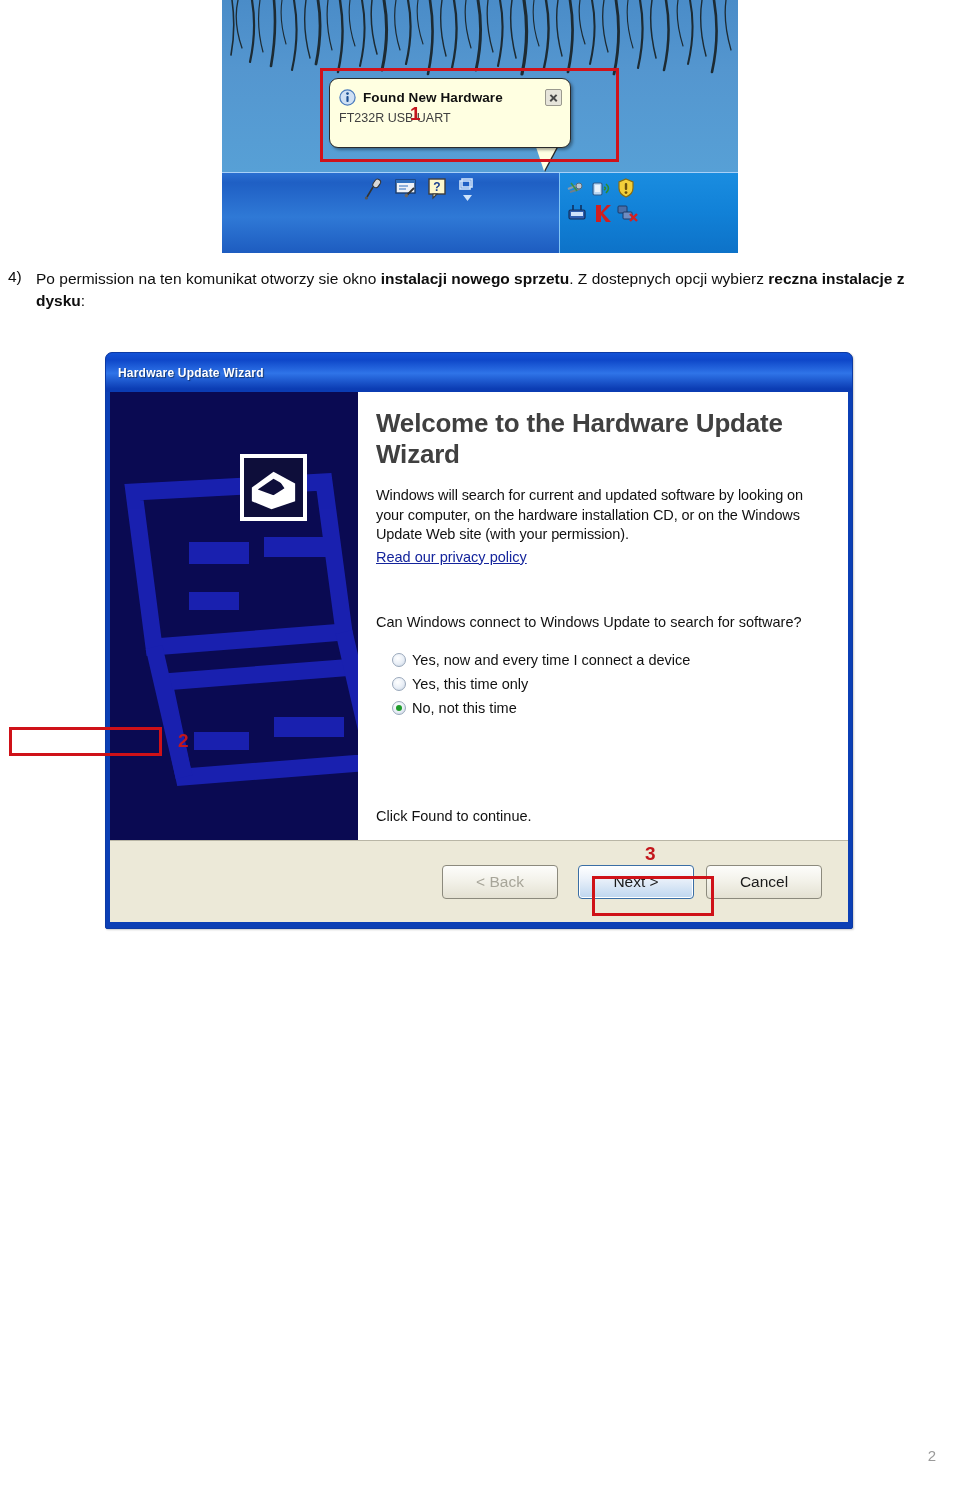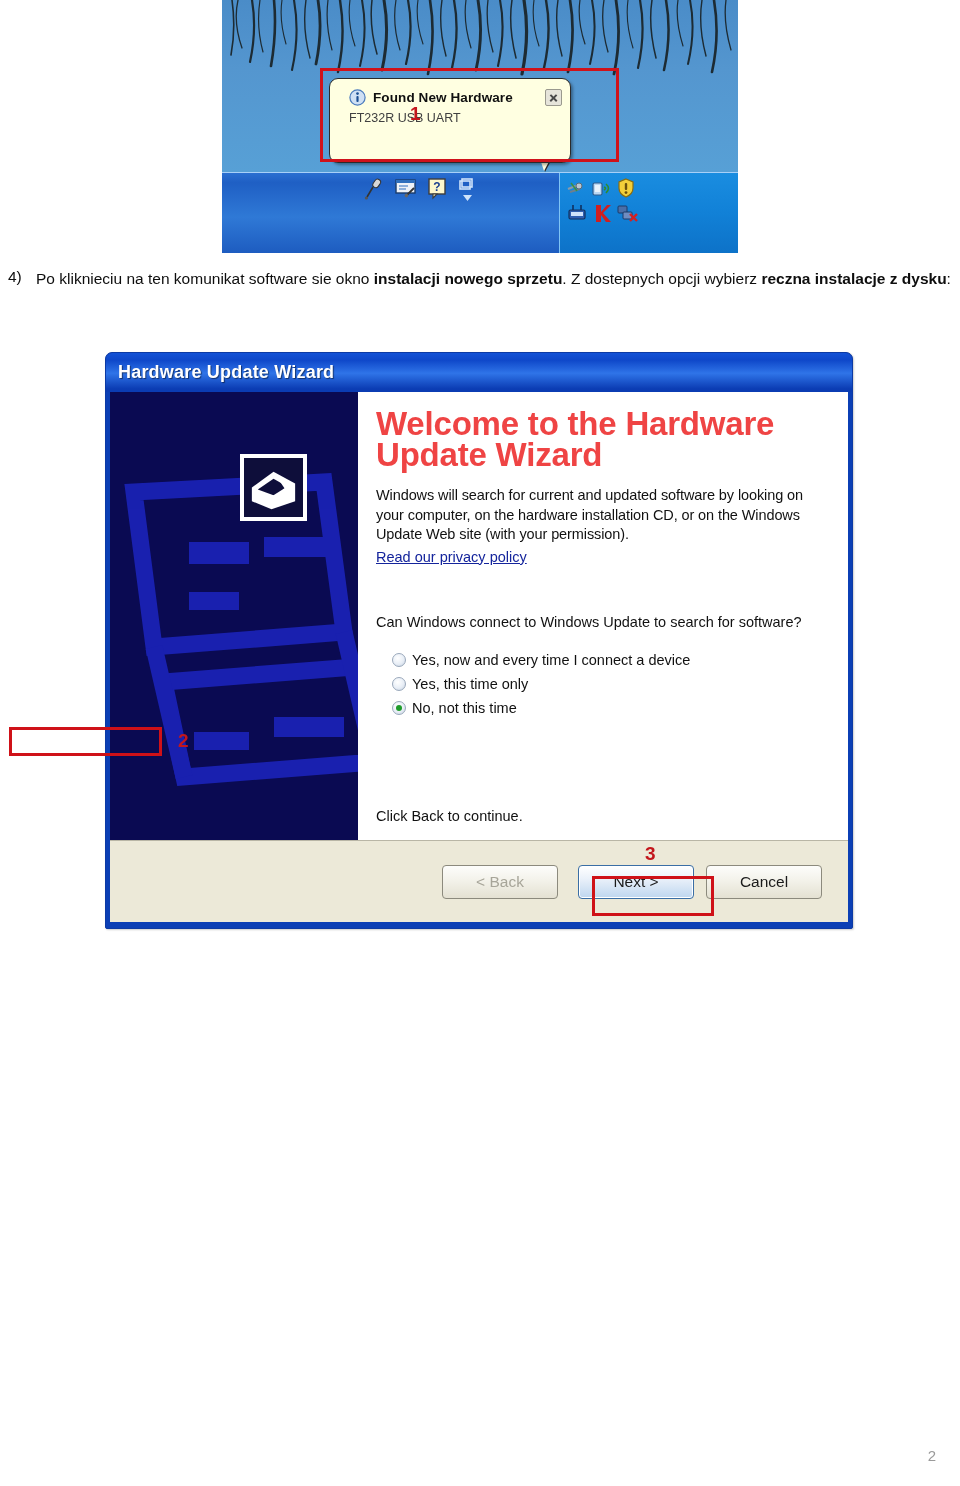--- a/index.html
+++ b/index.html
@@ -28,26 +28,25 @@
     position: absolute; left: 0; top: 0;
     width: 516px; height: 172px;
     background: linear-gradient(180deg,#4a8cc8 0%,#5496cf 40%,#57a0d6 100%);
   }
   .reeds { position: absolute; left:0; top:0; width:516px; height:80px; }
 
   
   .balloon {
     position: absolute;
     left: 107px; top: 78px;
-    width: 242px; height: 85px;
+    width: 242px; height: 70px;
     background: #ffffe1;
     border: 1px solid #2b2b2b;
     border-radius: 9px;
     box-shadow: 2px 2px 3px rgba(0,0,0,.35);
-    padding-left: 10px;
   }
   .balloon-tail {
     position: absolute;
     left: 312px; top: 141px;
     width: 0; height: 0;
     border-left: 10px solid transparent;
     border-right: 16px solid transparent;
     border-top: 30px solid #ffffe1;
     filter: drop-shadow(1px 1px 0 #2b2b2b);
   }
@@ -168,21 +167,21 @@
   }
   .win-titlebar {
     height: 39px;
     background: linear-gradient(180deg,#1352d6 0%,#0e47c9 18%,#2f74e8 52%,#0b3cb3 92%);
     display: flex; align-items: center;
     padding-left: 12px;
     border-radius: 6px 6px 0 0;
   }
   .win-title {
     color: #ffffff;
-    font-size: 18px;
+    font-size: 12px;
     font-weight: bold;
     text-shadow: 1px 1px 1px rgba(0,0,0,.5);
     letter-spacing: .2px;
   }
   .win-body {
     position: absolute;
     left: 4px; top: 39px;
     width: 738px; height: 448px;
     display: flex;
     background: #ffffff;
@@ -207,22 +206,22 @@
     background: #0e0e3a;
     border: 4px solid #ffffff;
   }
   .win-content {
     flex: 1;
     background: #ffffff;
     padding: 16px 18px 0 18px;
     position: relative;
   }
   .wiz-heading {
-    font-size: 33px;
-    color: #ef4444;
+    font-size: 26px;
+    color: #404040;
     line-height: 31px;
     margin: 0 0 16px 0;
     letter-spacing: -.2px;
   }
   .wiz-para {
     font-size: 14.5px;
     line-height: 19.5px;
     color: #111111;
     margin: 0;
     letter-spacing: -.1px;
@@ -470,21 +469,21 @@
     </div>
 
     <div class="annot-box-1"></div>
   </div>
 
   <div class="annot-num-1">1</div>
 
   <div id="para4">
     <div class="para-row">
       <div class="para-marker">4)</div>
-      <div class="para-text"><span>Po kliknieciu na ten komunikat software sie okno </span><b>instalacji nowego sprzetu</b><span>. Z dostepnych opcji wybierz </span><b>reczna instalacje z dysku</b><span>:</span></div>
+      <div class="para-text"><span>Po permission na ten komunikat otworzy sie okno </span><b>instalacji nowego sprzetu</b><span>. Z dostepnych opcji wybierz </span><b>reczna instalacje z dysku</b><span>:</span></div>
     </div>
   </div>
 
   <div id="fig2">
 
     <div class="win-titlebar">
       <span class="win-title">Hardware Update Wizard</span>
     </div>
 
     <div class="win-body">
@@ -530,21 +529,21 @@
           <div class="radio-row">
             <span class="radio-dot"></span>
             <span class="radio-label">Yes, this time only</span>
           </div>
           <div class="radio-row">
             <span class="radio-dot checked"></span>
             <span class="radio-label">No, not this time</span>
           </div>
         </div>
 
-        <div class="wiz-footnote">Click Back to continue.</div>
+        <div class="wiz-footnote">Click Found to continue.</div>
       </div>
     </div>
 
     <div class="win-buttonbar">
       <div class="xp-btn disabled">&lt; Back</div>
       <div class="xp-btn default">Next &gt;</div>
       <div class="xp-btn">Cancel</div>
     </div>
   </div>
 

